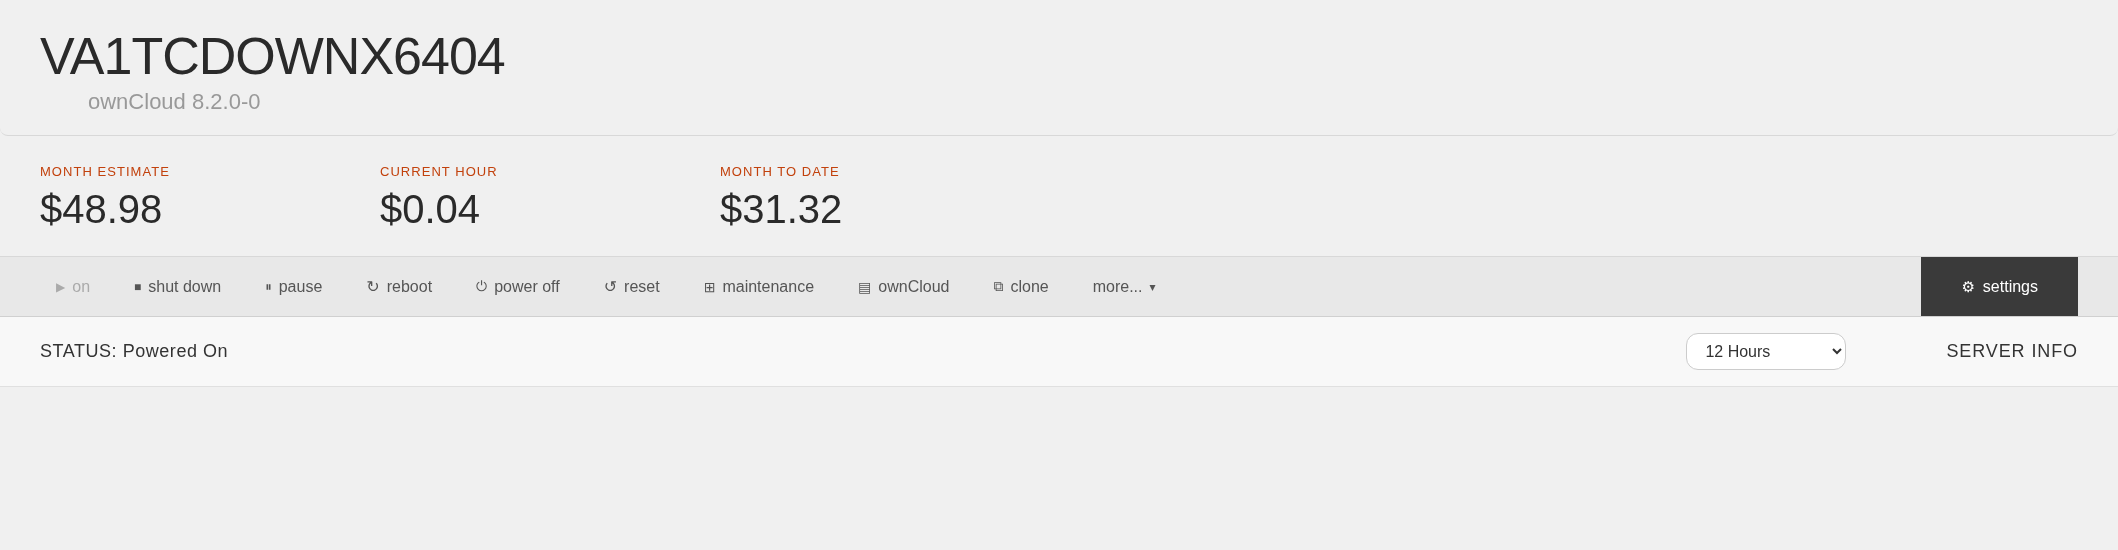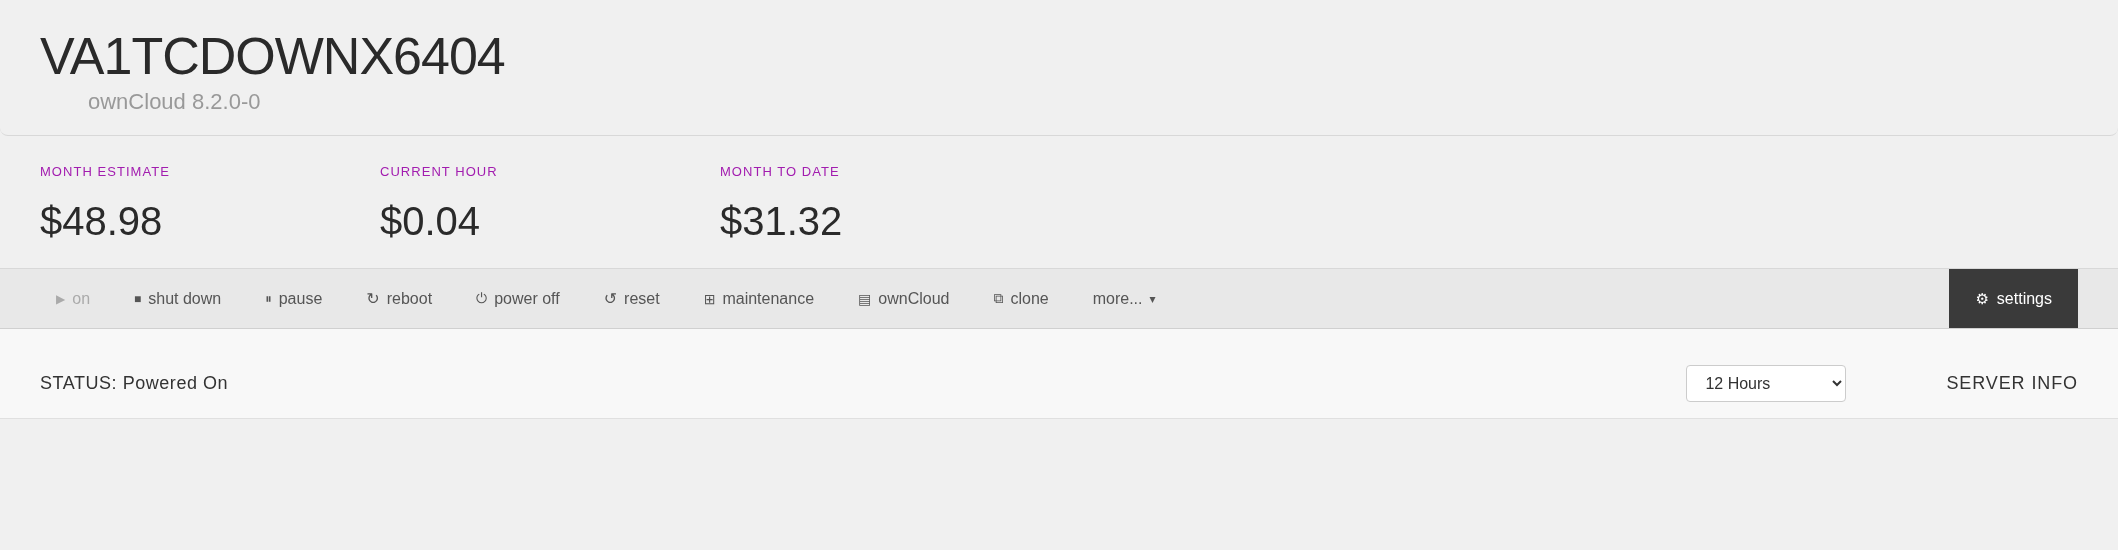--- a/index.html
+++ b/index.html
@@ -42,25 +42,25 @@
       border-bottom: 1px solid #d8d8d8;
     }
 
     .stat-block {
       flex: 1;
       max-width: 340px;
     }
 
     .stat-label {
       font-size: 13px;
-      color: #a21caf;
+      color: #c2410c;
       letter-spacing: 0.08em;
       font-weight: 500;
       text-transform: uppercase;
-      margin-bottom: 20px;
+      margin-bottom: 8px;
     }
 
     .stat-value {
       font-size: 40px;
       font-weight: 300;
       color: #2a2a2a;
     }
 
     .toolbar-section {
       background: #e8e8e8;
@@ -96,34 +96,34 @@
     .toolbar-icon {
       font-size: 14px;
       display: inline-flex;
       align-items: center;
     }
 
     .settings-btn {
       margin-left: auto;
       background: #3a3a3a;
       color: #fff;
-      padding: 10px 26px;
+      padding: 10px 40px;
       border: none;
       font-size: 16px;
       cursor: pointer;
       display: flex;
       align-items: center;
       gap: 8px;
       font-family: inherit;
       height: 100%;
     }
 
     .status-section {
       background: #f8f8f8;
-      padding: 36px 40px 16px 40px;
+      padding: 16px 40px 16px 40px;
       display: flex;
       align-items: center;
       gap: 40px;
       border-bottom: 1px solid #e0e0e0;
     }
 
     .status-text {
       font-size: 18px;
       font-weight: 400;
       color: #333;
@@ -133,21 +133,21 @@
     .time-select-wrapper {
       margin-left: auto;
       margin-right: 60px;
     }
 
     .time-select {
       font-size: 16px;
       padding: 8px 36px 8px 14px;
       border: 1px solid #ccc;
       background: #fff;
-      border-radius: 4px;
+      border-radius: 12px;
       color: #333;
       cursor: pointer;
       appearance: auto;
       font-family: inherit;
       min-width: 160px;
     }
 
     .server-info-label {
       font-size: 18px;
       font-weight: 500;

